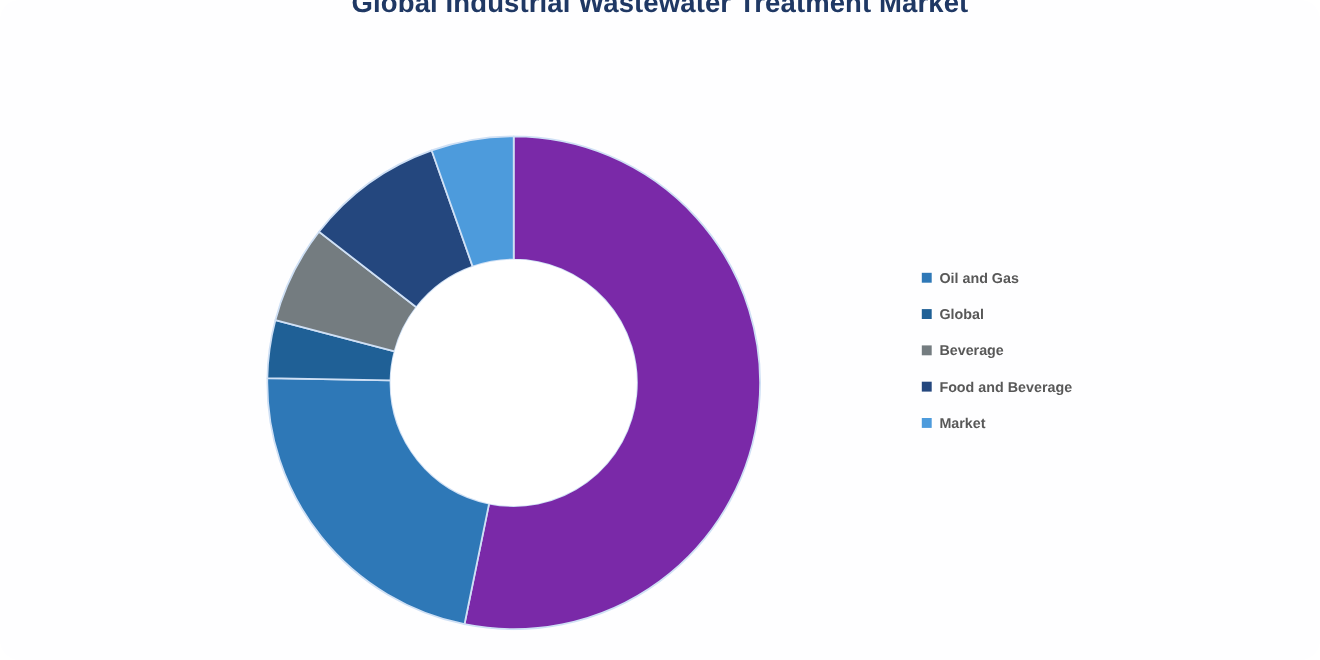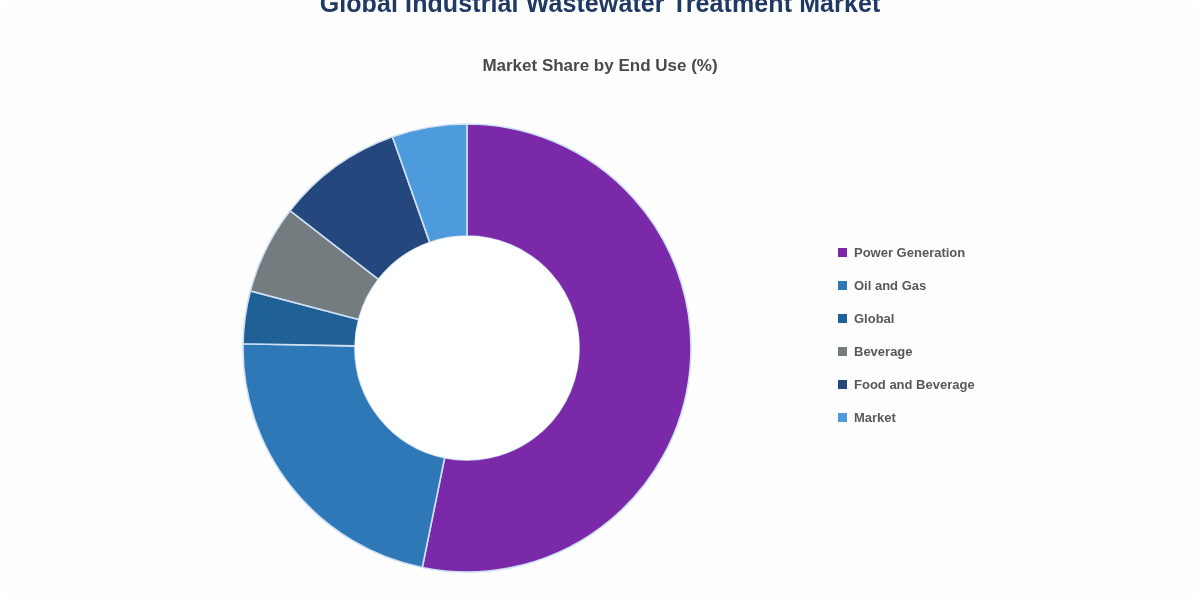--- a/index.html
+++ b/index.html
@@ -105,41 +105,36 @@
 </style>
 </head>
 <body>
 
 <div id="chart-card">
 
   <div id="title-block">
     <div id="chart-title">Global Industrial Wastewater Treatment Market</div>
   </div>
 
-  <div id="chart-subtitle">Market Share by End Use (%)</div>
 
   <div id="donut-wrap">
     <svg id="donut-svg" viewBox="0 0 450 450">
       <g id="slices-group">
           <path d="M 225 1 A 224 224 0 1 1 180.26496436477296 444.48753173407135 L 202.63248218238647 334.7437658670357 A 112 112 0 1 0 225 113 Z" fill="#7A29A8" class="donut-slice" stroke="#cfe0f5"></path>
           <path d="M 180.26496436477296 444.48753173407135 A 224 224 0 0 1 1.0397930666987634 220.77794950374877 L 113.01989653334938 222.88897475187437 A 112 112 0 0 0 202.63248218238647 334.7437658670357 Z" fill="#2E78B7" class="donut-slice" stroke="#cfe0f5"></path>
           <path d="M 1.0397930666987634 220.77794950374877 A 224 224 0 0 1 8.391666741214522 167.9313574469225 L 116.69583337060726 196.46567872346125 A 112 112 0 0 0 113.01989653334938 222.88897475187437 Z" fill="#1F6096" class="donut-slice" stroke="#cfe0f5"></path>
           <path d="M 8.391666741214522 167.9313574469225 A 224 224 0 0 1 48.005277227845454 87.70881998173317 L 136.50263861392273 156.3544099908666 A 112 112 0 0 0 116.69583337060726 196.46567872346125 Z" fill="#747C80" class="donut-slice" stroke="#cfe0f5"></path>
           <path d="M 48.005277227845454 87.70881998173317 A 224 224 0 0 1 150.4484220268509 13.770119959998397 L 187.72421101342545 119.3850599799992 A 112 112 0 0 0 136.50263861392273 156.3544099908666 Z" fill="#24477E" class="donut-slice" stroke="#cfe0f5"></path>
           <path d="M 150.4484220268509 13.770119959998397 A 224 224 0 0 1 224.99999999999997 1 L 224.99999999999997 113 A 112 112 0 0 0 187.72421101342545 119.3850599799992 Z" fill="#4D9BDC" class="donut-slice" stroke="#cfe0f5"></path>
         </g>
       <circle id="donut-hole" cx="225" cy="225" r="112" fill="#ffffff"></circle>
     </svg>
   </div>
 
   <div id="legend">
-    <div class="legend-item">
-      <span class="legend-swatch" style="background: rgb(122, 41, 168);"></span>
-      <span class="legend-label">Power Generation</span>
-    </div>
     <div class="legend-item">
       <span class="legend-swatch" style="background: rgb(46, 120, 183);"></span>
       <span class="legend-label">Oil and Gas</span>
     </div>
     <div class="legend-item">
       <span class="legend-swatch" style="background: rgb(31, 96, 150);"></span>
       <span class="legend-label">Global</span>
     </div>
     <div class="legend-item">
       <span class="legend-swatch" style="background: rgb(116, 124, 128);"></span>

